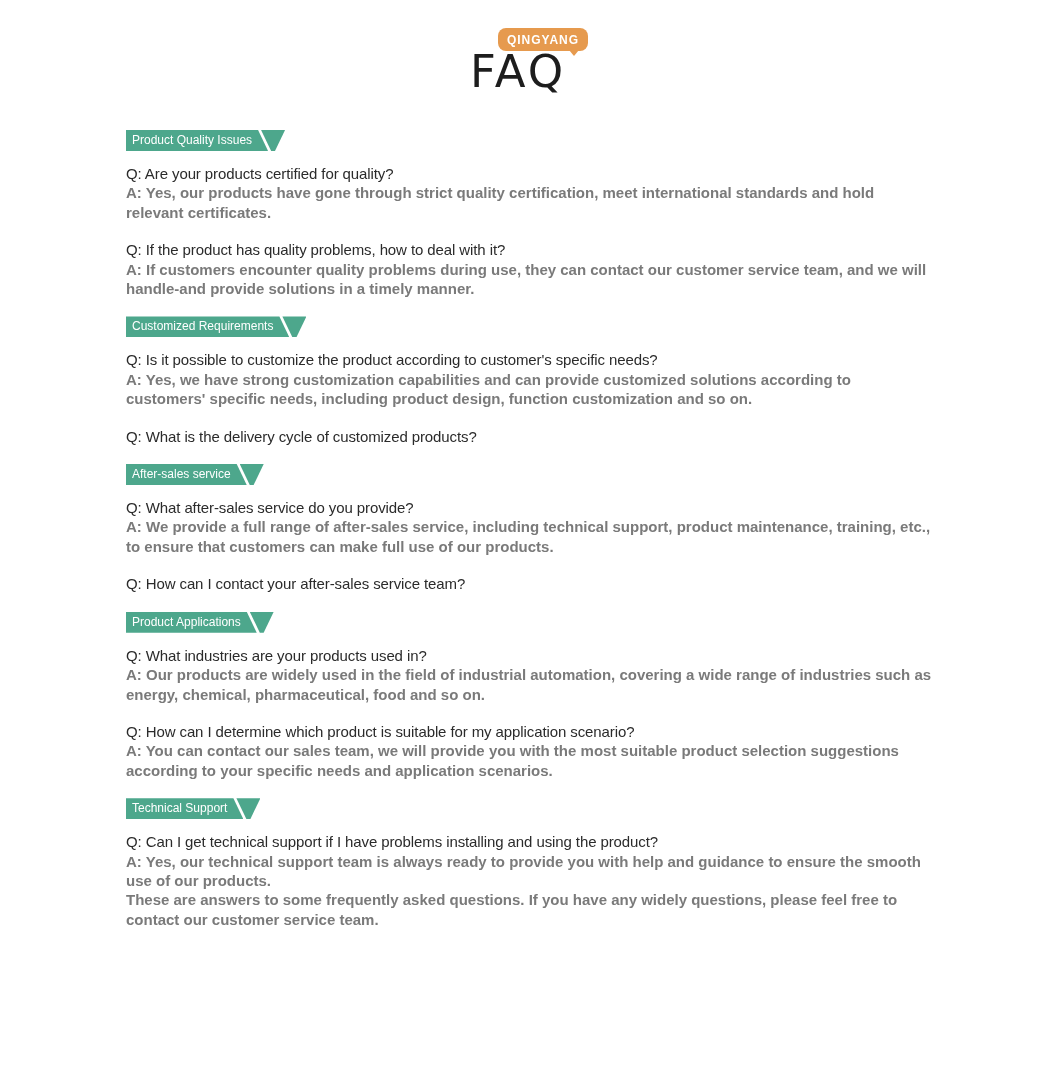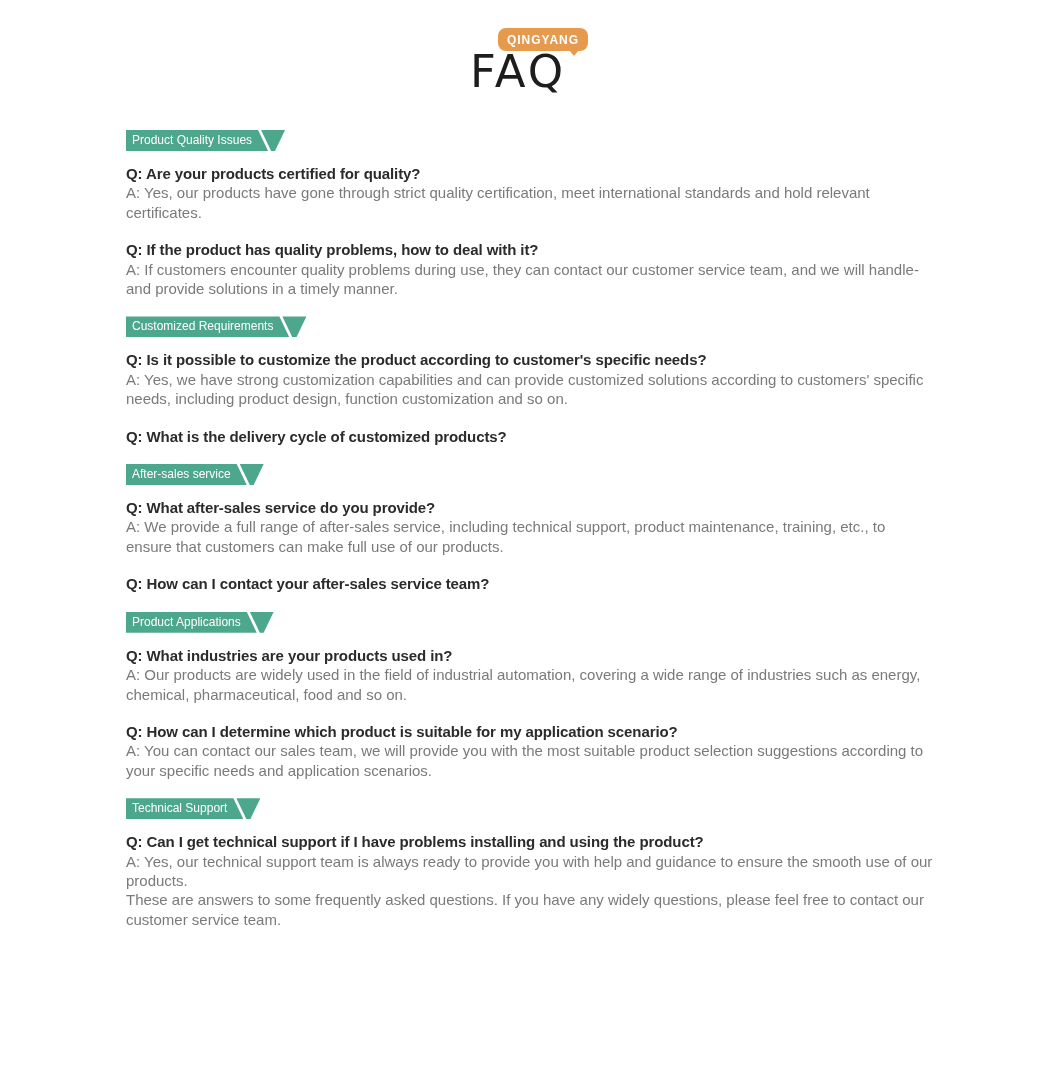--- a/index.html
+++ b/index.html
@@ -72,30 +72,31 @@
     background: #4da78c;
     clip-path: polygon(0 0, 100% 0, 58% 100%, 42% 100%);
   }
 
   
   .section { margin: 0; }
   .qa { margin-bottom: 18px; }
   .qa + .qa { margin-top: 17px; }
   .q {
     font-size: 15px;
-    font-weight: bold;
+    font-weight: normal;
     color: #2b2b2b;
     line-height: 19.4px;
     letter-spacing: -0.1px;
   }
   .a, .note {
     font-size: 15px;
     color: #7a7a7a;
     line-height: 19.4px;
     hyphens: auto;
+    font-weight: bold;
     -webkit-hyphens: auto;
   }
   .footer-space { height: 60px; }
 </style>
 </head>
 <body>
 
 <header class="header">
   <div class="badge">
     <span>QINGYANG</span>

